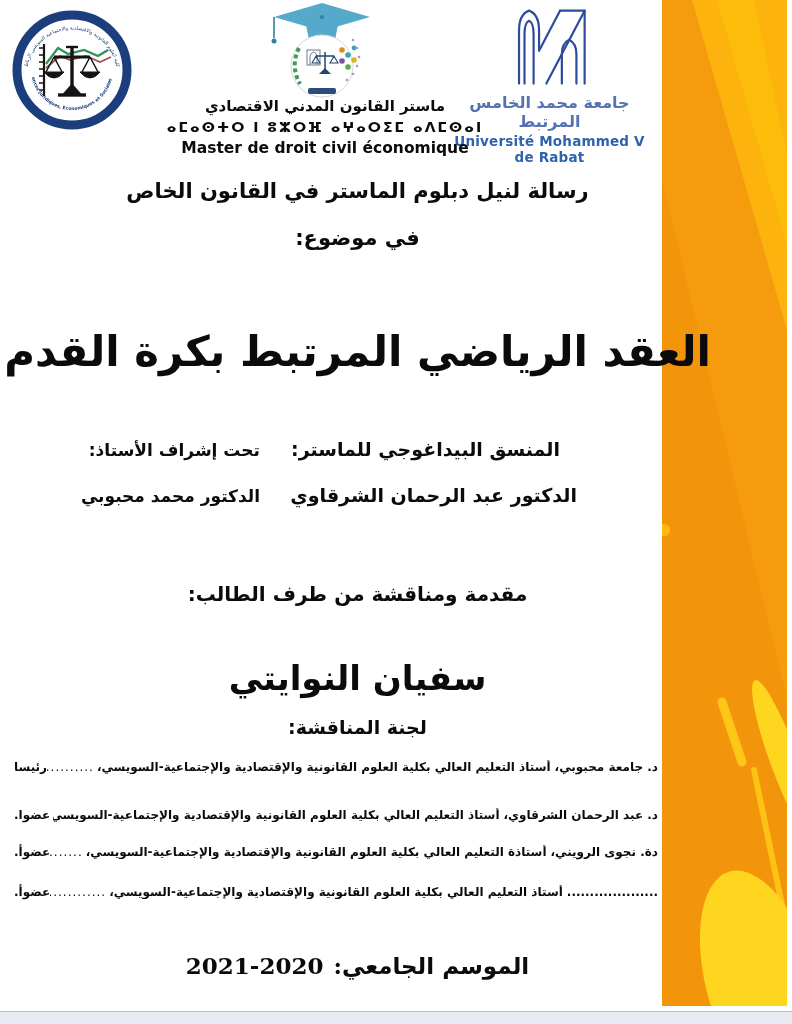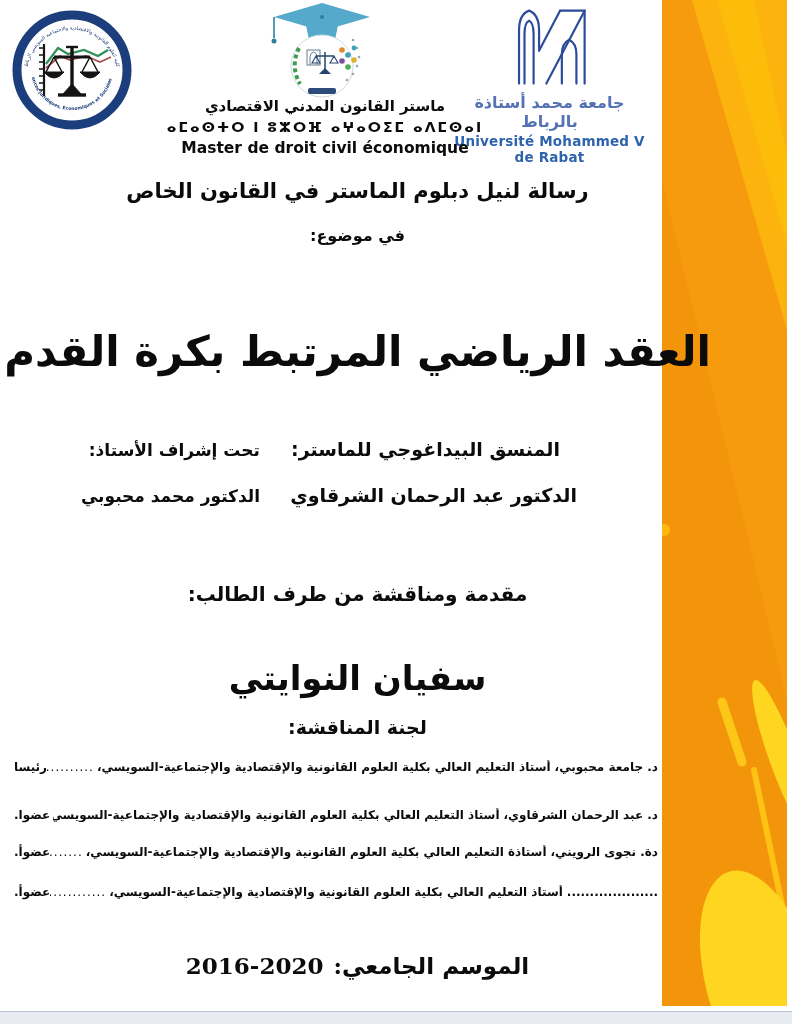--- a/index.html
+++ b/index.html
@@ -19,21 +19,21 @@
   .uni-logo svg{display:block; margin:0 auto;}
   .uni-arabic{font-size:16px; font-weight:bold; color:#5572b5; margin-top:1px; direction:rtl;}
   .uni-french{font-size:13.5px; font-weight:bold; color:#2e63ad; margin-top:2px; letter-spacing:.2px;}
   
   .cblock{position:absolute; left:0; width:715px; text-align:center;}
   .program{left:110px; width:430px; top:96px; font-weight:bold;}
   .program .ar{font-size:15px; direction:rtl; line-height:21px;}
   .program .tz{font-size:14px; letter-spacing:2px; line-height:21px;}
   .program .fr{font-size:15.5px; line-height:21px;}
   .thesis-line{top:179px; font-size:21px; font-weight:bold; direction:rtl;}
-  .subject-label{top:226px; font-size:16px; font-weight:bold; direction:rtl;}
+  .subject-label{top:226px; font-size:21px; font-weight:bold; direction:rtl;}
   .main-title{top:312px; font-size:42px; font-weight:bold; direction:rtl; line-height:80px;}
   .coordinator-label{position:absolute; left:230px; width:330px; top:438px; font-size:19px; font-weight:bold; direction:rtl; text-align:right;}
   .coordinator-name {position:absolute; left:247px; width:330px; top:484px; font-size:19px; font-weight:bold; direction:rtl; text-align:right;}
   .supervisor-label{position:absolute; left:24px; width:236px; top:440px; font-size:17px; font-weight:bold; direction:rtl; text-align:right;}
   .supervisor-name {position:absolute; left:24px; width:236px; top:486px; font-size:17px; font-weight:bold; direction:rtl; text-align:right;}
   .student-intro{top:582px; font-size:20px; font-weight:bold; direction:rtl;}
   .student-name{top:658px; font-size:34px; font-weight:bold; direction:rtl;}
   .committee-title{top:716px; font-size:19px; font-weight:bold; direction:rtl;}
   
   .member{position:absolute; left:14px; width:644px; direction:rtl;
@@ -142,21 +142,21 @@
     <svg width="82" height="88" viewBox="0 0 90 90">
       <g fill="none" stroke="#2c4b9b" stroke-width="2.4" stroke-linejoin="round" stroke-linecap="round">
         <path d="M11,84 V26 Q11,8 22,4 Q33,8 33,26 V46"></path>
         <path d="M17,84 V30 Q17,17 22,15 Q27,17 27,30 V84"></path>
         <path d="M33,48 L56,4"></path>
         <path d="M41,84 L83,4"></path>
         <path d="M58,84 V52 Q58,40 66,36 Q74,40 74,52 V84"></path>
         <path d="M56,4 H83 V84"></path>
       </g>
     </svg>
-    <div class="uni-arabic">جامعة محمد أستاذة بالرباط</div>
+    <div class="uni-arabic">جامعة محمد الخامس المرتبط</div>
     <div class="uni-french">Université Mohammed V de Rabat</div>
   </div>
 
   <div class="cblock program">
     <div class="ar">ماستر القانون المدني الاقتصادي</div>
     <div class="tz">ⴰⵎⴰⵙⵜⵔ ⵏ ⵓⵣⵔⴼ ⴰⵖⴰⵔⵉⵎ ⴰⴷⵎⵙⴰⵏ</div>
     <div class="fr">Master de droit civil économique</div>
   </div>
 
   <div class="cblock thesis-line">رسالة لنيل دبلوم الماستر في القانون الخاص</div>
@@ -193,18 +193,18 @@
   </div>
   <div class="member m4">
     <span class="name">....................</span>
     <span class="desc">أستاذ التعليم العالي بكلية العلوم القانونية والإقتصادية والإجتماعية-السويسي،</span>
     <span class="dots">....................................................</span>
     <span class="role">عضوأ.</span>
   </div>
 
   <div class="year-line">
     <span dir="rtl">الموسم الجامعي:</span>
-    <span dir="ltr">2016-2020</span>
+    <span dir="ltr">2021-2020</span>
   </div>
 
   <div class="bottom-strip"></div>
 
 </div>
 
 </body></html>

